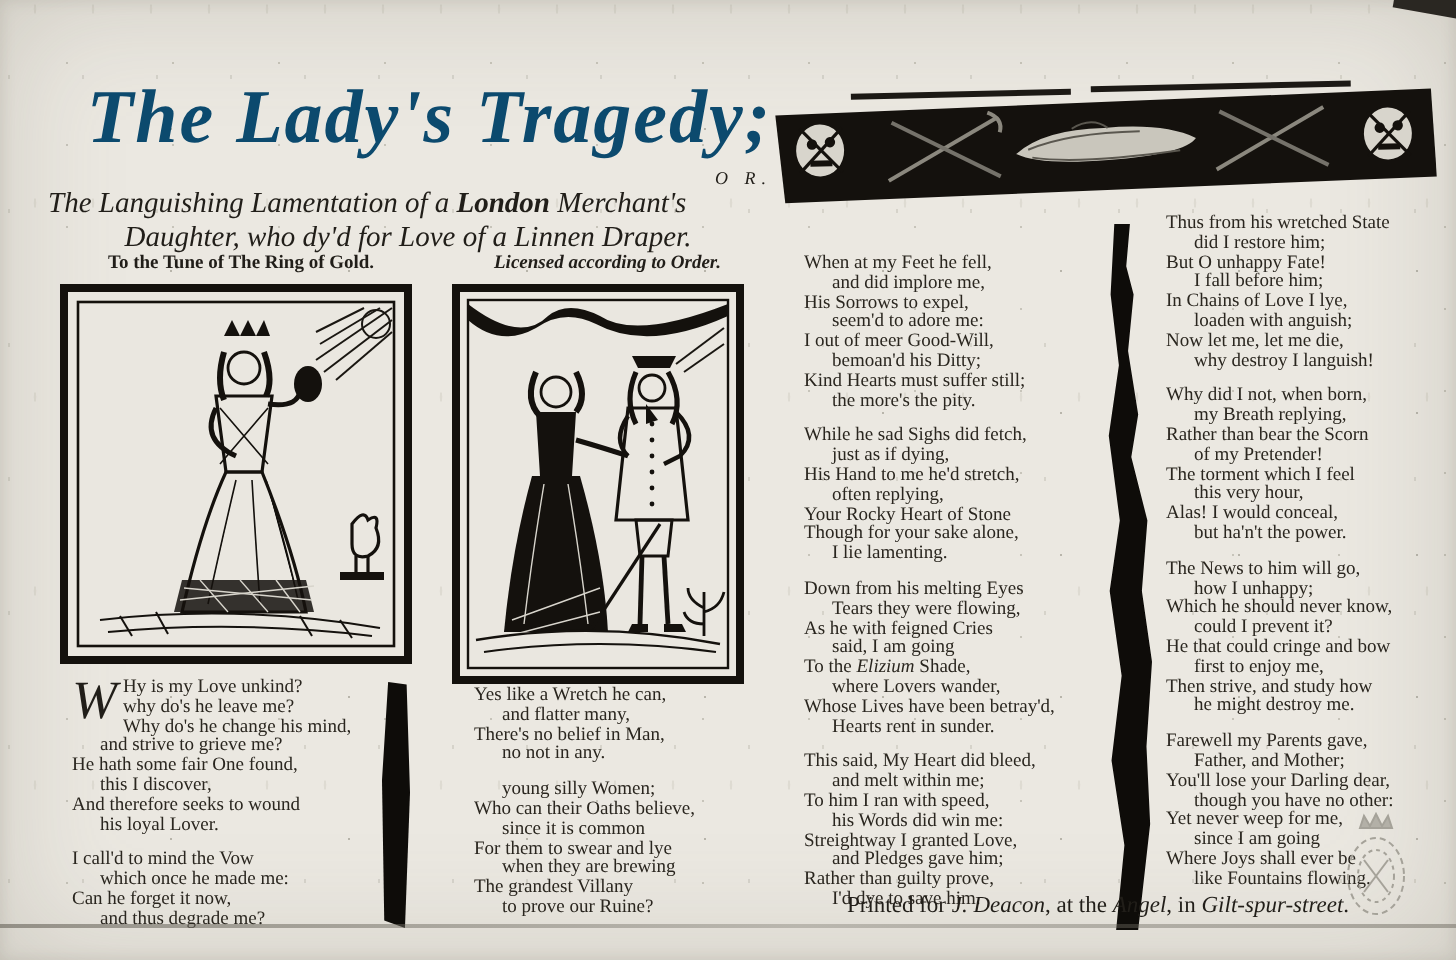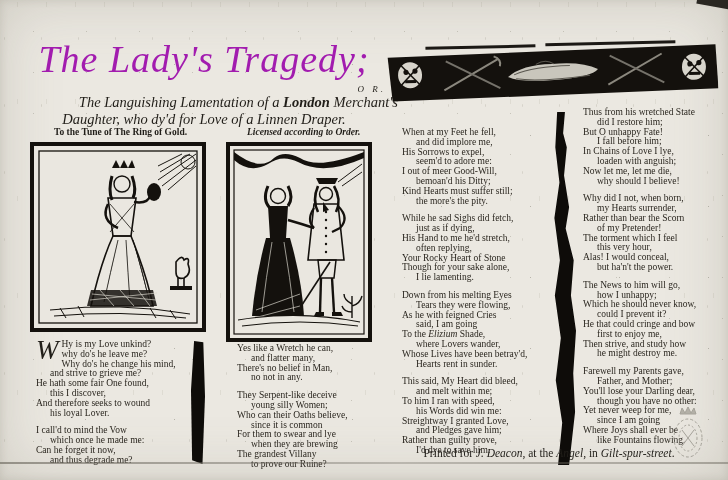--- a/index.html
+++ b/index.html
@@ -13,25 +13,25 @@
       radial-gradient(#b8b5ab 0.5px, transparent 0.7px),
       radial-gradient(#dedbd2 0.6px, transparent 0.8px);
     background-size:53px 41px, 37px 67px, 89px 71px, 29px 97px;
     background-position:7px 11px, 23px 5px, 41px 29px, 3px 53px;
     color:#211e19;
   }
   .vignette{position:absolute;inset:0;pointer-events:none;
     box-shadow:inset 0 0 60px rgba(120,115,100,.25), inset 0 0 8px rgba(120,115,100,.2);}
   .abs{position:absolute;}
   
-  .title{left:22px;top:38px;width:364px;text-align:center;
-    font-style:italic;font-size:38px;line-height:42px;letter-spacing:1px;color:#a21caf;}
+  .title{left:22px;top:38px;width:364px;text-align:right;
+    font-style:italic;font-size:38px;line-height:42px;letter-spacing:1px;color:#0c4a6e;font-weight:bold;}
   .orline{left:22px;top:84px;width:364px;text-align:right;
     font-style:italic;font-size:9px;letter-spacing:3px;}
-  .sub1{left:10px;top:94px;width:388px;text-align:right;
+  .sub1{left:24px;top:94px;width:388px;text-align:left;
     font-style:italic;font-size:14.5px;line-height:17px;}
   .sub2{left:10px;top:111px;width:388px;text-align:center;
     font-style:italic;font-size:14.5px;line-height:17px;}
   .tuneline{left:54px;top:127px;width:150px;font-size:9.5px;white-space:nowrap;}
   .tuneline .pre{font-weight:bold;}
   .tuneline .tt{font-weight:bold;}
   .license{left:247px;top:127px;width:120px;font-size:9.5px;
     font-style:italic;font-weight:bold;white-space:nowrap;}
   
   .poem{font-size:9.5px;line-height:9.8px;color:#2a261f;}
@@ -233,21 +233,20 @@
     </div>
   </div>
 <div class="abs poem" id="col2">
     <div class="stanza">
       <div class="line">Yes like a Wretch he can,</div>
       <div class="line ind">and flatter many,</div>
       <div class="line">There's no belief in Man,</div>
       <div class="line ind">no not in any.</div>
     </div>
     <div class="stanza">
-      <div class="line">They Serpent-like deceive</div>
       <div class="line ind">young silly Women;</div>
       <div class="line">Who can their Oaths believe,</div>
       <div class="line ind">since it is common</div>
       <div class="line">For them to swear and lye</div>
       <div class="line ind">when they are brewing</div>
       <div class="line">The grandest Villany</div>
       <div class="line ind">to prove our Ruine?</div>
     </div>
   </div>
 <div class="abs poem" id="col3">
@@ -293,25 +292,25 @@
   </div>
 <div class="abs poem" id="col4">
     <div class="stanza">
       <div class="line">Thus from his wretched State</div>
       <div class="line ind">did I restore him;</div>
       <div class="line">But O unhappy Fate!</div>
       <div class="line ind">I fall before him;</div>
       <div class="line">In Chains of Love I lye,</div>
       <div class="line ind">loaden with anguish;</div>
       <div class="line">Now let me, let me die,</div>
-      <div class="line ind">why should I believe!</div>
+      <div class="line ind">why destroy I languish!</div>
     </div>
     <div class="stanza">
       <div class="line">Why did I not, when born,</div>
-      <div class="line ind">my Hearts surrender,</div>
+      <div class="line ind">my Breath replying,</div>
       <div class="line">Rather than bear the Scorn</div>
       <div class="line ind">of my Pretender!</div>
       <div class="line">The torment which I feel</div>
       <div class="line ind">this very hour,</div>
       <div class="line">Alas! I would conceal,</div>
       <div class="line ind">but ha'n't the power.</div>
     </div>
     <div class="stanza">
       <div class="line">The News to him will go,</div>
       <div class="line ind">how I unhappy;</div>

